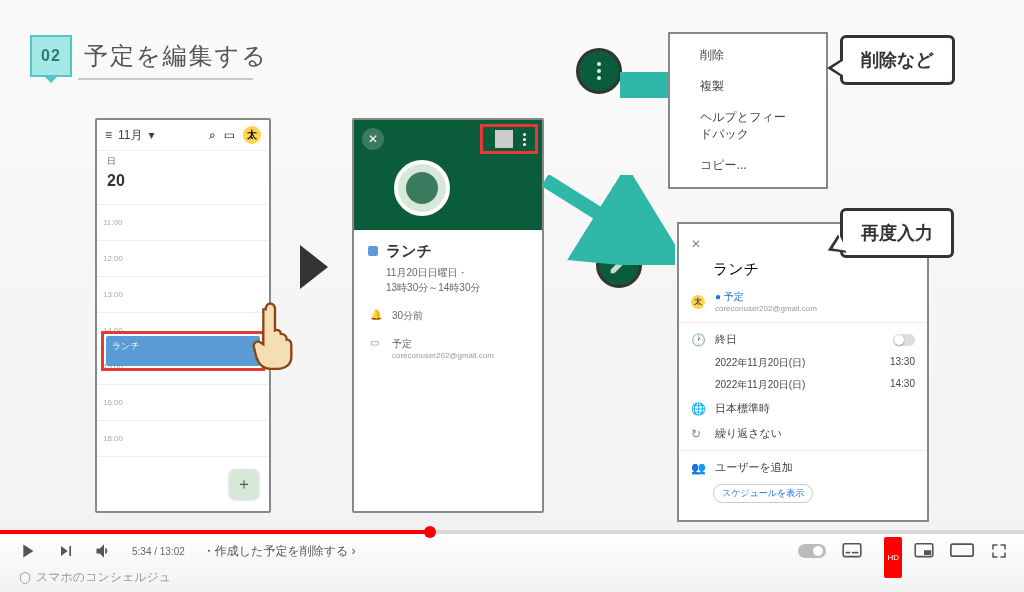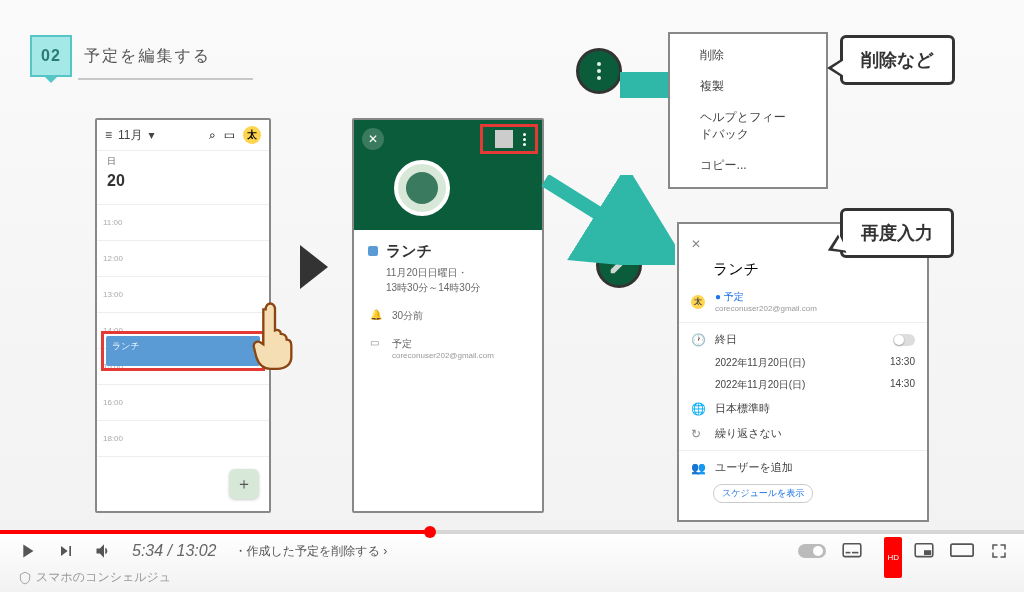--- a/index.html
+++ b/index.html
@@ -4,21 +4,21 @@
 <style>
   * { box-sizing: border-box; margin: 0; padding: 0; }
   body { font-family: -apple-system, "Hiragino Sans", "Yu Gothic", sans-serif; background: #fff; width: 1024px; height: 592px; position: relative; overflow: hidden; }
   
   .stage { position: absolute; top: 0; left: 0; width: 1024px; height: 530px; background: linear-gradient(180deg, #fafafa 0%, #f2f2f2 100%); }
   
   
   .sec-header { position: absolute; top: 35px; left: 30px; display: flex; align-items: center; gap: 12px; }
   .sec-num { position: relative; width: 42px; height: 42px; background: #a4e8e8; border: 2px solid #55c5c5; display: flex; align-items: center; justify-content: center; font-size: 16px; font-weight: 600; color: #2a7a7a; letter-spacing: 1px; }
   .sec-num::after { content: ""; position: absolute; bottom: -8px; left: 50%; transform: translateX(-50%); border-left: 8px solid transparent; border-right: 8px solid transparent; border-top: 8px solid #55c5c5; }
-  .sec-title { font-size: 16px; color: #555; letter-spacing: 2px; }
+  .sec-title { font-size: 24px; color: #555; letter-spacing: 2px; }
   .sec-underline { position: absolute; top: 78px; left: 78px; width: 175px; height: 2px; background: #c8c8c8; }
   
   
   .phone1 { position: absolute; top: 118px; left: 95px; width: 176px; height: 395px; background: #fff; border: 2px solid #888; border-radius: 2px; }
   .p1-top { display: flex; align-items: center; justify-content: space-between; padding: 6px 8px; border-bottom: 1px solid #eee; }
   .p1-top-left { display: flex; align-items: center; gap: 6px; font-size: 12px; color: #444; }
   .p1-top-right { display: flex; align-items: center; gap: 8px; font-size: 12px; }
   .avatar-ye { width: 18px; height: 18px; border-radius: 50%; background: #ffd54f; display: flex; align-items: center; justify-content: center; font-size: 10px; font-weight: bold; }
   .p1-date { padding: 4px 10px; font-size: 9px; color: #666; }
   .p1-datenum { padding: 0 10px 14px; font-size: 16px; font-weight: 600; color: #333; border-bottom: 1px solid #eee; }
@@ -89,21 +89,21 @@
   
   
   .vbar { position: absolute; top: 530px; left: 0; width: 1024px; height: 62px; background: linear-gradient(180deg, rgba(0,0,0,0) 0%, rgba(0,0,0,0.05) 100%); }
   .progress { position: absolute; top: 0; left: 0; width: 100%; height: 4px; background: rgba(120,120,120,0.3); }
   .progress-fill { height: 100%; background: #ff0000; width: 42%; position: relative; }
   .progress-fill::after { content:""; position:absolute; right:-6px; top:-4px; width:12px; height:12px; border-radius:50%; background:#ff0000; }
   .controls { position: absolute; top: 10px; left: 0; right: 0; display: flex; align-items: center; padding: 0 16px; color: #555; }
   .controls-left { display: flex; align-items: center; gap: 18px; }
   .controls-right { display: flex; align-items: center; gap: 16px; margin-left: auto; }
   .cbtn { cursor: pointer; display: flex; align-items: center; justify-content: center; }
-  .time-text { font-size: 16px; color: #666; font-style: italic; }
+  .time-text { font-size: 10px; color: #666; }
   .chapter { font-size: 12px; color: #555; }
   .watermark { position: absolute; bottom: 6px; left: 18px; font-size: 12px; color: #999; display: flex; align-items: center; gap: 4px; }
   .hd-badge { background: #ff0000; color:#fff; font-size:8px; padding:16px 3px; border-radius:2px; position:absolute; top:-4px; right:-4px; }
 </style>
 </head>
 <body>
 
 <div class="stage">
 
   <div class="sec-header">

